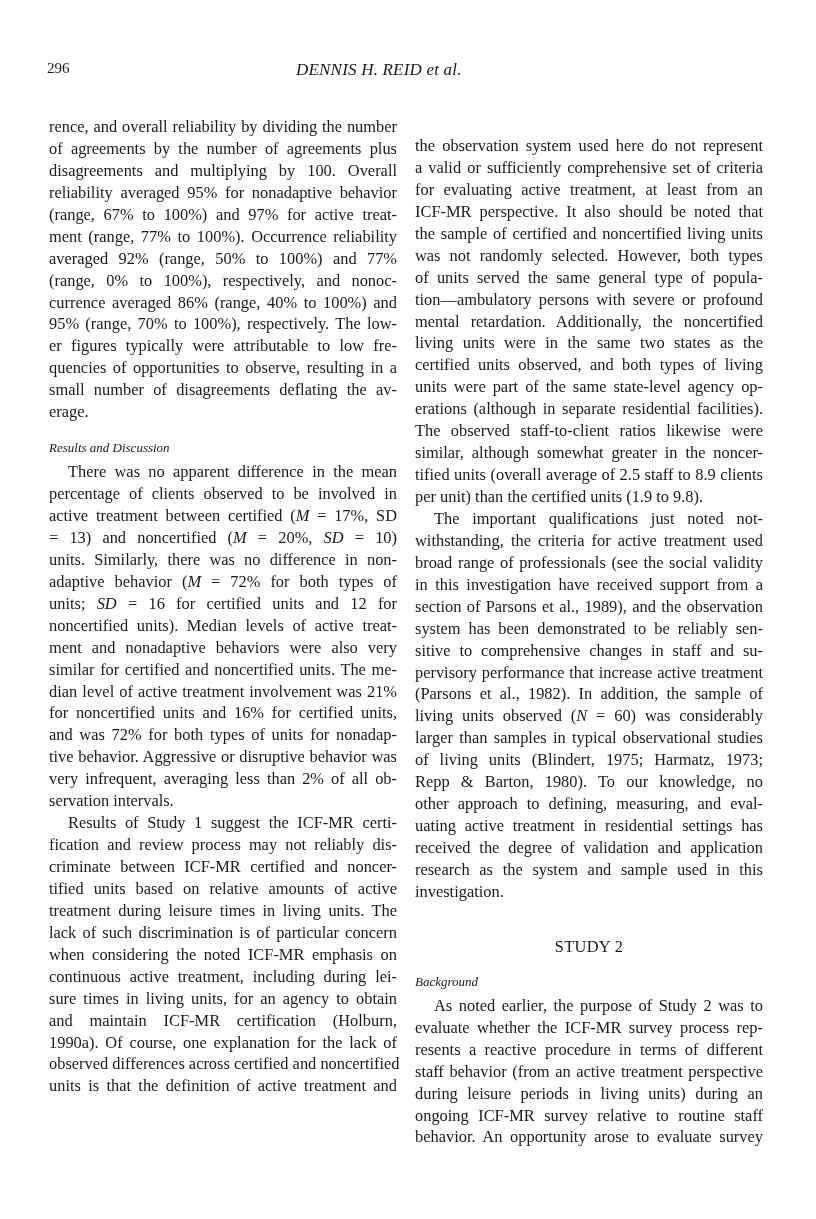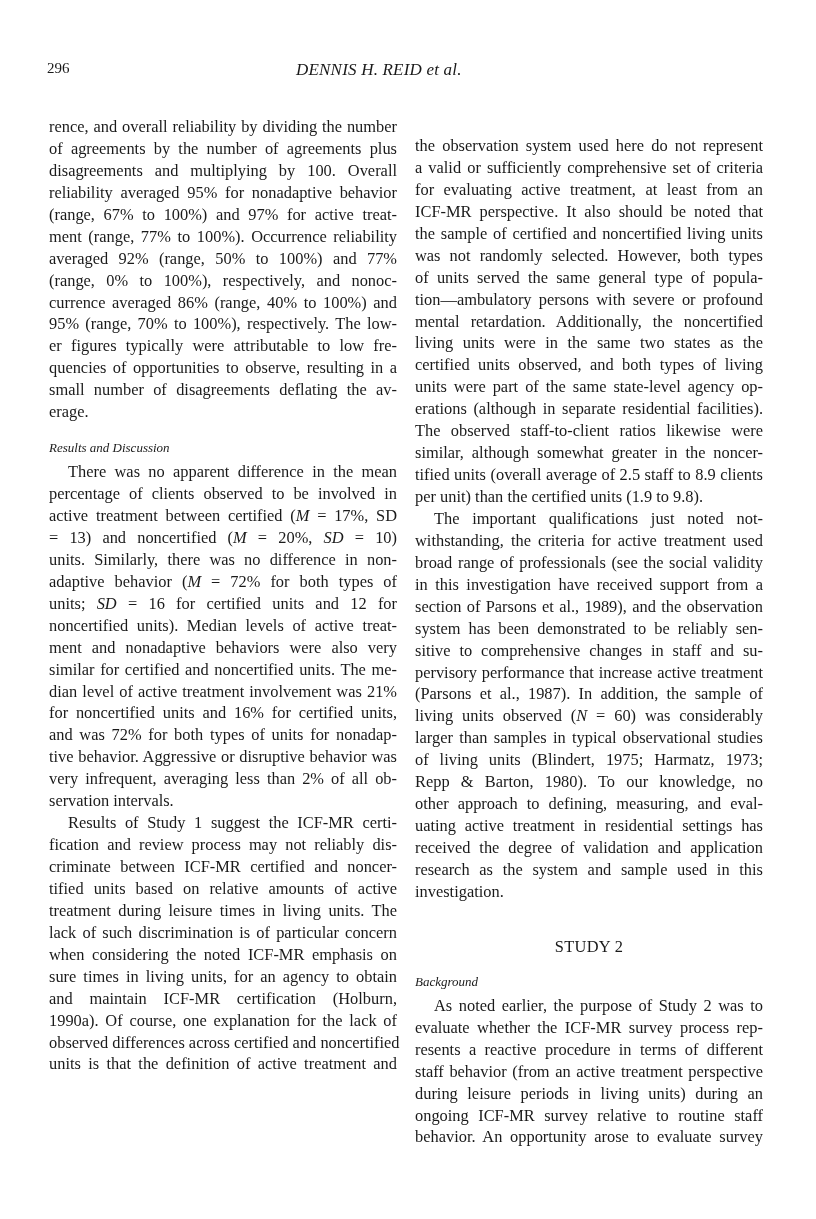--- a/index.html
+++ b/index.html
@@ -63,20 +63,21 @@
       <div class="line last">servation intervals.</div>
     </div>
   <div>
       <div class="line indent">Results of Study 1 suggest the ICF-MR certi-</div>
       <div class="line">fication and review process may not reliably dis-</div>
       <div class="line">criminate between ICF-MR certified and noncer-</div>
       <div class="line">tified units based on relative amounts of active</div>
       <div class="line">treatment during leisure times in living units. The</div>
       <div class="line">lack of such discrimination is of particular concern</div>
       <div class="line">when considering the noted ICF-MR emphasis on</div>
+      <div class="line">continuous active treatment, including during lei-</div>
       <div class="line">sure times in living units, for an agency to obtain</div>
       <div class="line">and maintain ICF-MR certification (Holburn,</div>
       <div class="line">1990a). Of course, one explanation for the lack of</div>
       <div class="line">observed differences across certified and noncertified</div>
       <div class="line">units is that the definition of active treatment and</div>
     </div>
 </div>
 
 <div class="col right">
   <div>
@@ -100,21 +101,21 @@
     </div>
   <div>
       <div class="line indent">The important qualifications just noted not-</div>
       <div class="line">withstanding, the criteria for active treatment used</div>
       <div class="line">broad range of professionals (see the social validity</div>
       <div class="line">in this investigation have received support from a</div>
       <div class="line">section of Parsons et al., 1989), and the observation</div>
       <div class="line">system has been demonstrated to be reliably sen-</div>
       <div class="line">sitive to comprehensive changes in staff and su-</div>
       <div class="line">pervisory performance that increase active treatment</div>
-      <div class="line">(Parsons et al., 1987). In addition, the sample of</div>
+      <div class="line">(Parsons et al., 1982). In addition, the sample of</div>
       <div class="line">living units observed (<i>N</i> = 60) was considerably</div>
       <div class="line">larger than samples in typical observational studies</div>
       <div class="line">of living units (Blindert, 1975; Harmatz, 1973;</div>
       <div class="line">Repp &amp; Barton, 1980). To our knowledge, no</div>
       <div class="line">other approach to defining, measuring, and eval-</div>
       <div class="line">uating active treatment in residential settings has</div>
       <div class="line">received the degree of validation and application</div>
       <div class="line">research as the system and sample used in this</div>
       <div class="line last">investigation.</div>
     </div>

